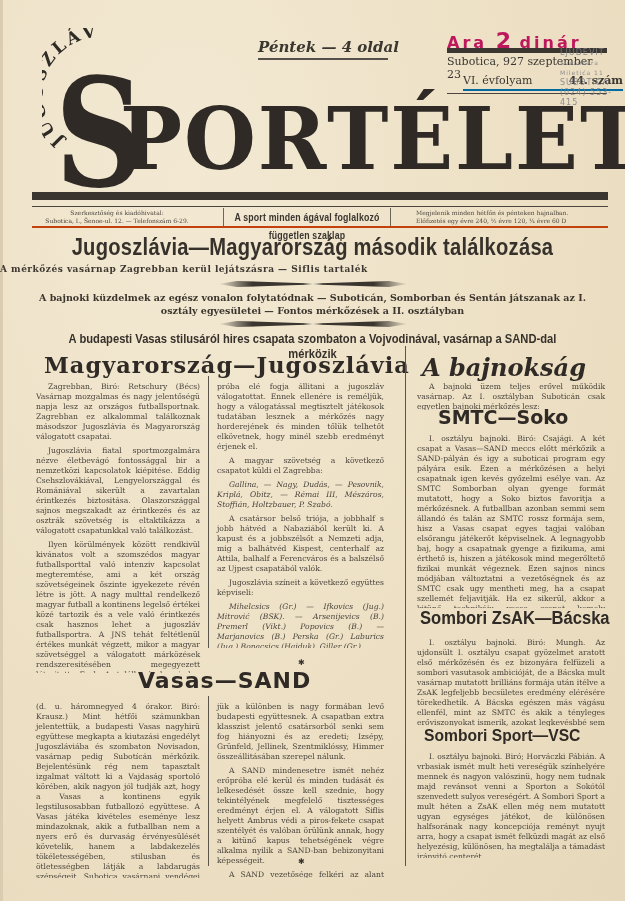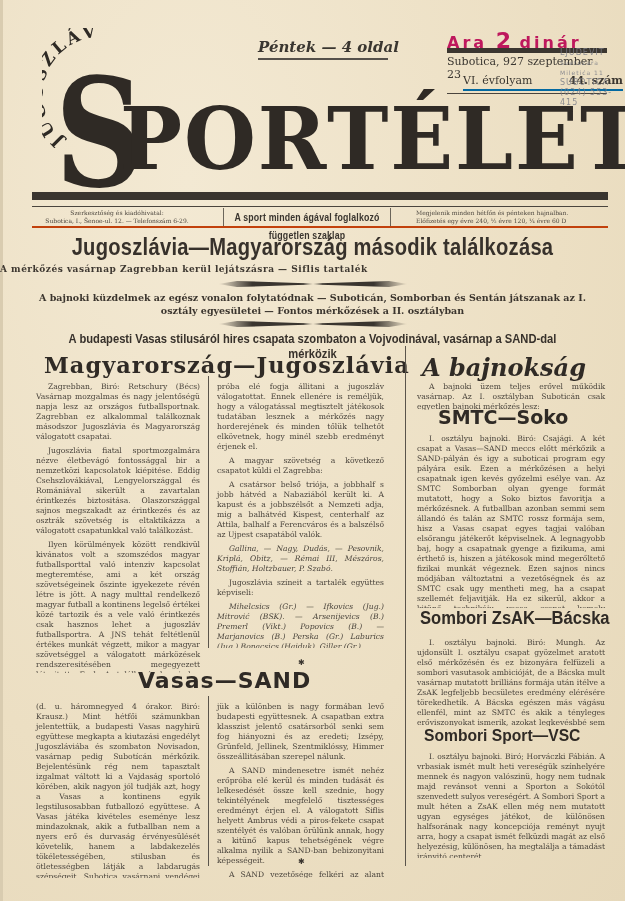--- a/index.html
+++ b/index.html
@@ -134,23 +134,23 @@
 <div class="col col1">
   <p>Zagrebban, Biró: Retschury (Bécs) Vasárnap mozgalmas és nagy jelentőségü napja lesz az országos futballsportnak. Zagrebban ez alkalommal találkoznak másodszor Jugoszlávia és Magyarország válogatott csapatai.</p>
   <p>Jugoszlávia fiatal sportmozgalmára nézve életbevágó fontossággal bir a nemzetközi kapcsolatok kiépitése. Eddig Csehszlovákiával, Lengyelországgal és Romániával sikerült a zavartalan érintkezés biztositása. Olaszországgal sajnos megszakadt az érintkezés és az osztrák szövetség is eltaktikázza a válogatott csapatunkkal való találkozást.</p>
   <p>Ilyen körülmények között rendkivül kivánatos volt a szomszédos magyar futballsporttal való intenziv kapcsolat megteremtése, ami a két ország szövetségeinek őszinte igyekezete révén létre is jött. A nagy multtal rendelkező magyar futball a kontinens legelső értékei közé tartozik és a vele való érintkezés csak hasznos lehet a jugoszláv futballsportra. A JNS tehát feltétlenül értékes munkát végzett, mikor a magyar szövetséggel a válogatott márközések rendszeresitésében megegyezett létesitett. Ezek A találkozások minden bizonnyal növelni fogják Jugoszlávia tekintélyét a nemzetközi futballsportban és jelentős anyagi előnyei mellett a fejlődésnek is hatásos előmozditói lesznek.</p>
 
 </div>
 <div class="vrule" style="left:208px; top:376px; height:272px;"></div>
 <div class="col col2">
   <p class="noind">próba elé fogja állitani a jugoszláv válogatottat. Ennek ellenére is reméljük, hogy a válogatással megtisztelt játékosok tudatában lesznek a mérkőzés nagy horderejének és minden tőlük telhetőt elkövetnek, hogy minél szebb eredményt érjenek el.</p>
   <p>A magyar szövetség a következő csapatot küldi el Zagrebba:</p>
+  <p style="font-style:italic;">Gallina, — Nagy, Dudás, — Pesovnik, Kriplá, Obitz, — Rémai III, Mészáros, Stoffián, Holtzbauer, P. Szabó.</p>
   <p>A csatársor belső triója, a jobbhalf s jobb hátvéd a Nabaziából került ki. A kapust és a jobbszélsőt a Nemzeti adja, mig a balhátvéd Kispest, centerhalf az Attila, balhalf a Ferencváros és a balszélső az Ujpest csapatából valók.</p>
-  <p style="font-style:italic;">Gallina, — Nagy, Dudás, — Pesovnik, Kriplá, Obitz, — Rémai III, Mészáros, Stoffián, Holtzbauer, P. Szabó.</p>
-  <p>Jugoszlávia színeit a tartalék együttes képviseli:</p>
+  <p>Jugoszlávia színeit a következő együttes képviseli:</p>
   <p style="font-style:italic;">Mihelcsics (Gr.) — Ifkovics (Jug.) Mitrović (BSK). — Arsenijevics (B.) Premerl (Vikt.) Popovics (B.) — Marjanovics (B.) Perska (Gr.) Laburics (Jug.) Bonacsics (Hajduk), Giller (Gr.)</p>
   <p>A csapatot különösen beogradi sportkörökben erősen kritizálják. Általános kivánság, hogy Siflis kerüljön a kapuba. Kifogásolják a rossz formában levő Premerl és Perska beállitását is. Érdekes, hogy néhány beogradi lapnak mind a két helyre suboticai jelöltje van. A centerhalf posztra Loncsarevics (Jugoslavija) vagy Heldet ajánlják, mig centerben Becsesét szeretnék látni a beogradiak, akik Subotica vasárnapi ott szereplése alapján minden esetre teljes joggal személték ki a SAND játékosait.</p>
 
 </div>
 <div class="star" style="left:298px; top:658px;">✱</div>
 
 <div class="vrule" style="left:405px; top:346px; height:520px;"></div>
 
 <div class="abs art-title-big t-vasas">Vasas—SAND</div>
 <div class="col col1b">

